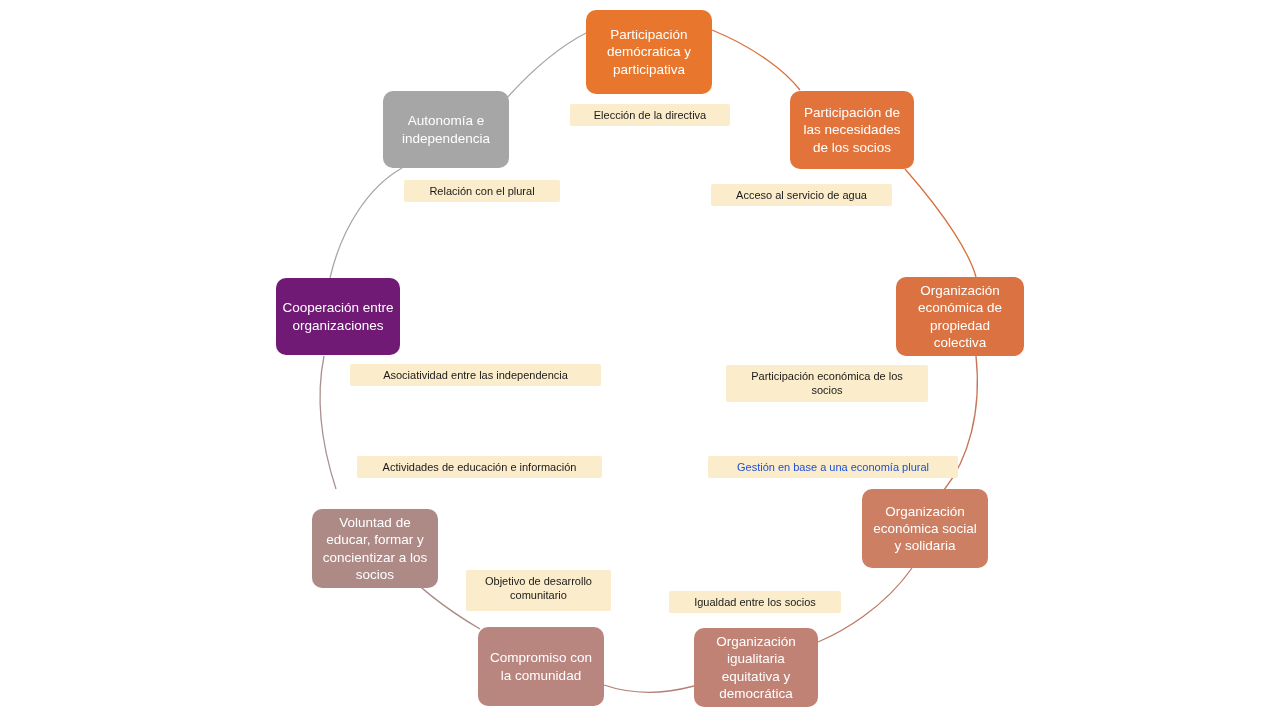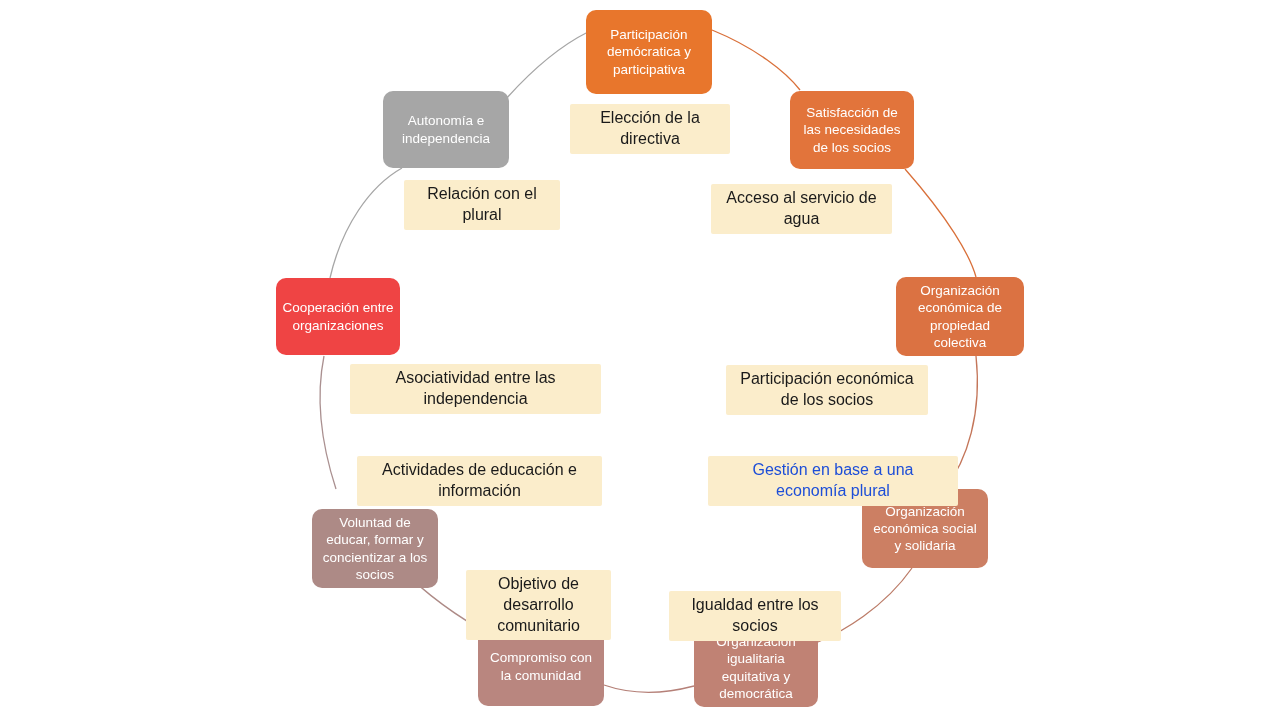--- a/index.html
+++ b/index.html
@@ -42,21 +42,21 @@
   }
   .node span {
     display: block;
     width: 100%;
   }
   .label {
     position: absolute;
     box-sizing: border-box;
     background: #FBEDCB;
     color: #1a1a1a;
-    font-size: 16px;
+    font-size: 11px;
     line-height: 1.3;
     text-align: center;
     padding: 4px 9px;
     border-radius: 2px;
     z-index: 4;
     white-space: pre-line;
   }
 </style>
 </head>
 <body>
@@ -73,38 +73,38 @@
       <path d="M 480 629 C 444 608 412 582 398 564" fill="none" stroke="#AD8A86" stroke-width="1.3"></path>
       <path d="M 336 489 C 320 440 316 396 324 356" fill="none" stroke="#AA9090" stroke-width="1.3"></path>
       <path d="M 330 278 C 342 226 370 186 402 168" fill="none" stroke="#A6A6A6" stroke-width="1.3"></path>
     </svg>
 
   <div id="nodes-layer">
       <div class="node" style="left: 586px; top: 10px; width: 126px; height: 84px; background: rgb(232, 118, 44);">
         <span>Participación demócratica y participativa</span>
       </div>
       <div class="node" style="left: 790px; top: 91px; width: 124px; height: 78px; background: rgb(226, 116, 59);">
-        <span>Satisfacción de las necesidades de los socios</span>
+        <span>Participación de las necesidades de los socios</span>
       </div>
       <div class="node" style="left: 896px; top: 277px; width: 128px; height: 79px; background: rgb(219, 114, 66);">
         <span>Organización económica de propiedad colectiva</span>
       </div>
       <div class="node" style="left: 862px; top: 489px; width: 126px; height: 79px; background: rgb(204, 127, 99);">
         <span>Organización económica social y solidaria</span>
       </div>
       <div class="node" style="left: 694px; top: 628px; width: 124px; height: 79px; background: rgb(192, 130, 116);">
         <span>Organización igualitaria equitativa y democrática</span>
       </div>
       <div class="node" style="left: 478px; top: 627px; width: 126px; height: 79px; background: rgb(185, 134, 127);">
         <span>Compromiso con la comunidad</span>
       </div>
       <div class="node" style="left: 312px; top: 489px; width: 126px; height: 79px; background: rgb(173, 138, 134); margin-top: 20px;">
         <span>Voluntad de educar, formar y concientizar a los socios</span>
       </div>
-      <div class="node" style="left: 276px; top: 278px; width: 124px; height: 77px; background: #ef4444;">
+      <div class="node" style="left: 276px; top: 278px; width: 124px; height: 77px; background: #701a75;">
         <span>Cooperación entre organizaciones</span>
       </div>
       <div class="node" style="left: 383px; top: 91px; width: 126px; height: 77px; background: rgb(166, 166, 166);">
         <span>Autonomía e independencia</span>
       </div>
     </div>
   <div id="labels-layer">
       <div class="label" style="left: 570px; top: 104px; width: 160px; min-height: 21px; background: rgb(251, 237, 203); color: rgb(26, 26, 26);">Elección de la directiva</div>
       <div class="label" style="left: 711px; top: 184px; width: 181px; min-height: 21px; background: rgb(251, 237, 203); color: rgb(26, 26, 26);">Acceso al servicio de agua</div>
       <div class="label" style="left: 726px; top: 365px; width: 202px; min-height: 21px; background: rgb(251, 237, 203); color: rgb(26, 26, 26);">Participación económica de los socios</div>

